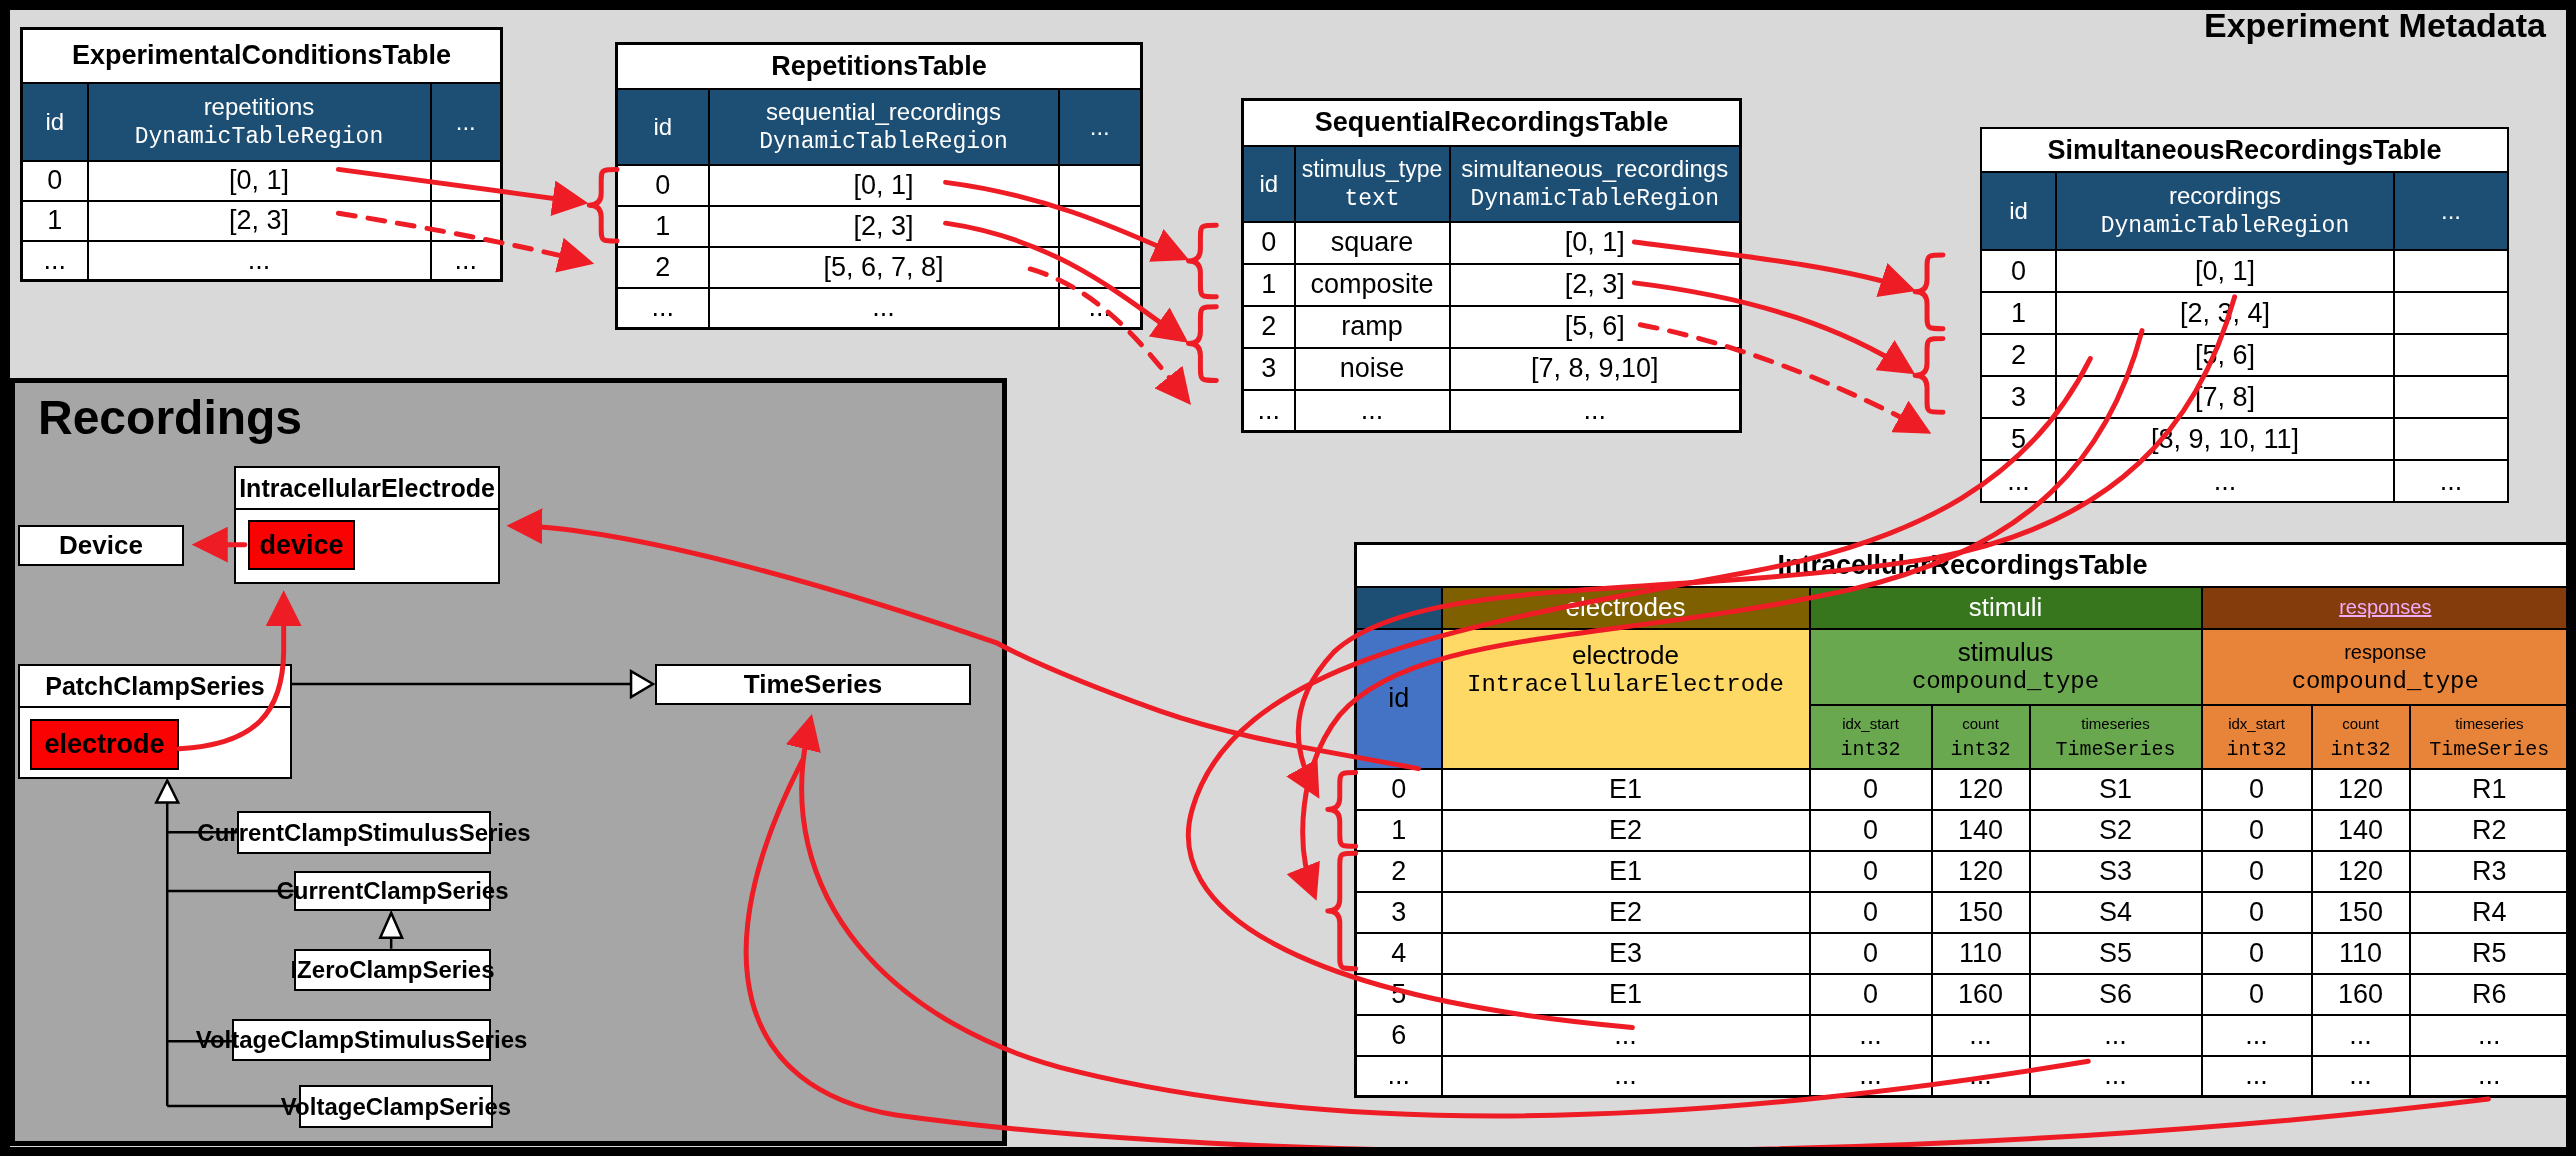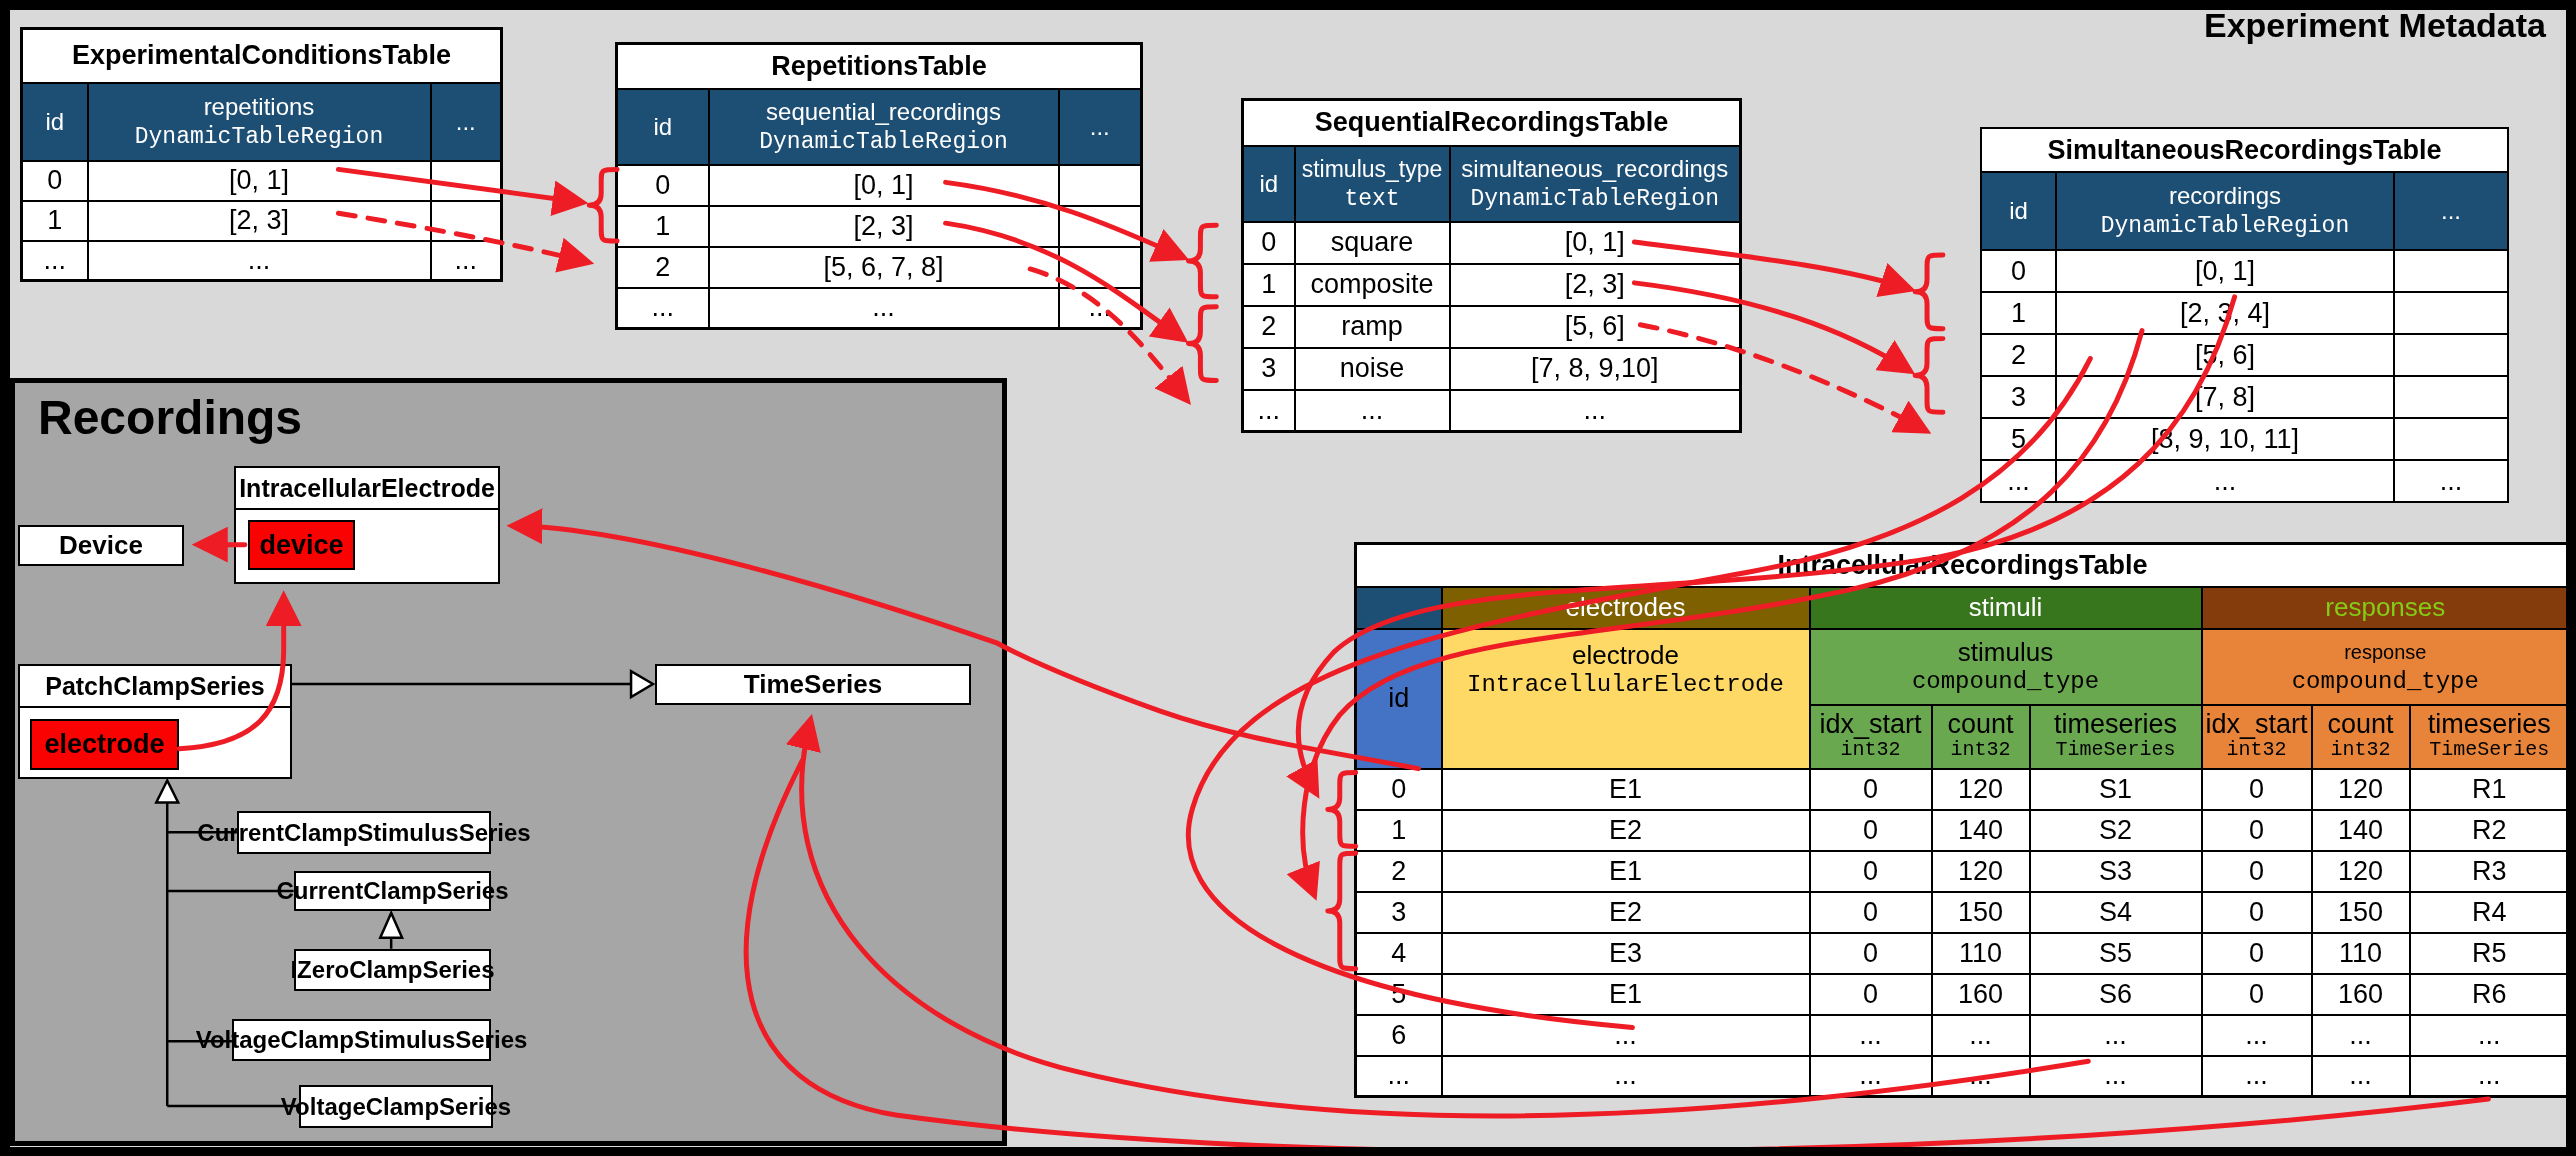--- a/index.html
+++ b/index.html
@@ -17,26 +17,26 @@
   .ttl{font-weight:bold;font-size:27px;background:#fff;}
   .hdr{background:#1d4e74;color:#fff;}
   .hname{font-size:24px;line-height:30px;}
   .htype{font-family:"Liberation Mono","DejaVu Sans Mono",monospace;font-size:23px;line-height:30px;}
   .cell{font-size:27px;background:#fff;}
 
   
   .g-blank{background:#1d4e74;}
   .g-elec{background:#7f6000;color:#fff;font-size:26px;}
   .g-stim{background:#38761d;color:#fff;font-size:26px;}
-  .g-resp{background:#843c0c;color:#84cc16;font-size:26px;}
+  .g-resp{background:#843c0c;color:#f0abfc;font-size:20px;text-decoration:underline;}
   .c-id{background:#4472c4;font-size:27px;}
   .c-elec{background:#ffd966;}
   .c-stim{background:#6aa84f;}
   .c-resp{background:#e8843a;}
-  .subh .hname{font-size:27px;line-height:26px;}
+  .subh .hname{font-size:15px;line-height:26px;}
   .subh .htype{font-size:20px;line-height:26px;}
 
   
   .cbox{position:absolute;background:#fff;border:2px solid #000;box-sizing:border-box;
         display:flex;align-items:center;justify-content:center;font-weight:bold;z-index:10;}
   .cbox.compart{display:block;}
   .cbox .cap{border-bottom:2px solid #000;display:flex;align-items:center;justify-content:center;font-weight:bold;}
   .badge{position:absolute;background:#fa0202;border:2px solid #000;box-sizing:border-box;
          display:flex;align-items:center;justify-content:center;font-weight:bold;font-size:27px;}
   svg.overlay{position:absolute;inset:0;z-index:40;pointer-events:none;}

